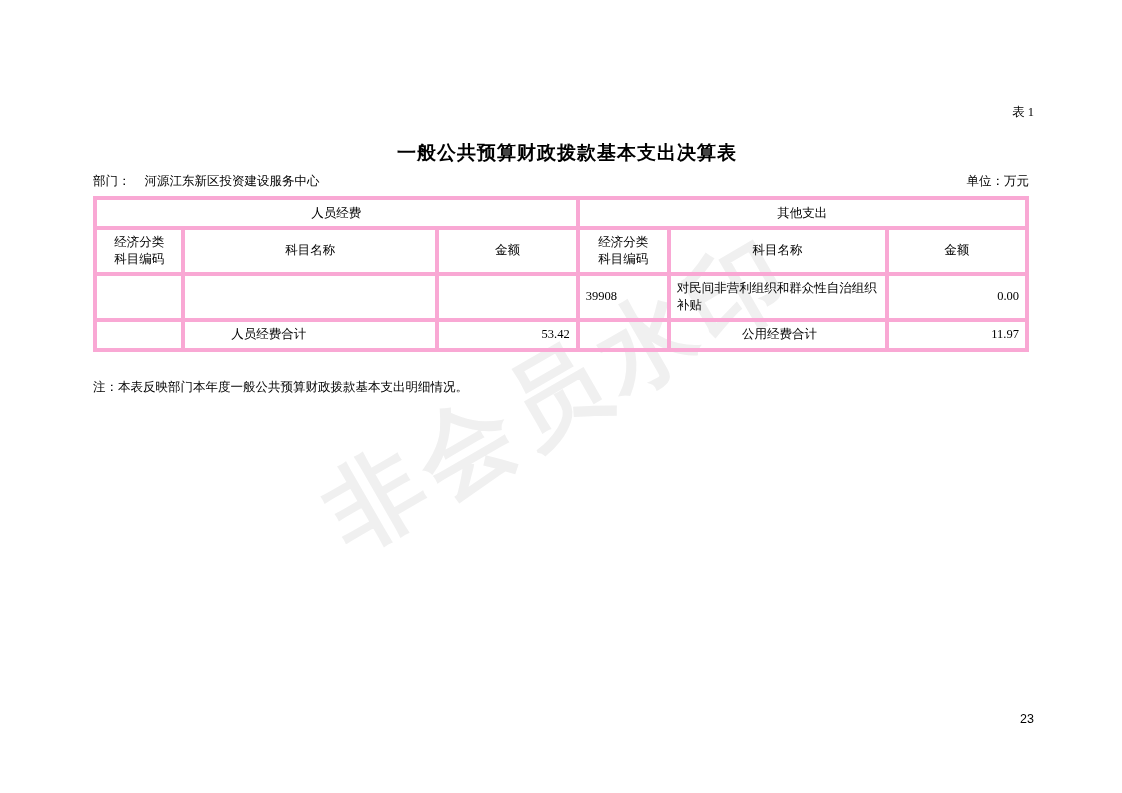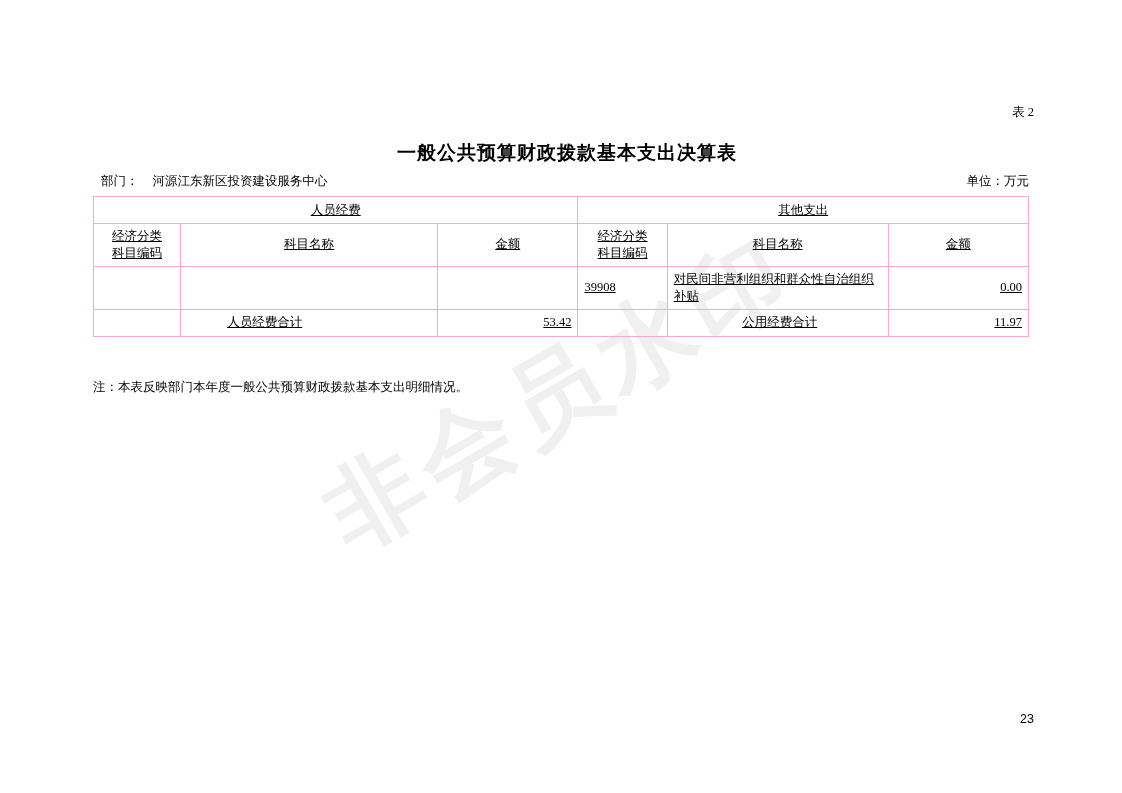--- a/index.html
+++ b/index.html
@@ -58,42 +58,40 @@
   }
   .meta-row {
     position: absolute;
     left: 93px;
     top: 173px;
     width: 936px;
     font-size: 12.5px;
   }
   .meta-left {
     float: left;
-    margin-left: 8px;
   }
   .meta-left .dept-name {
     margin-left: 14px;
   }
   .meta-right {
     float: right;
   }
   table.main {
     position: absolute;
     left: 93px;
     top: 196px;
     width: 936px;
     border-collapse: collapse;
     font-size: 12.5px;
   }
   table.main td {
-    border: 1px solid #f9a8d4;
+    border: 4px solid #f9a8d4;
     padding: 4px 6px;
     vertical-align: middle;
     height: 18px;
-    text-decoration: underline;
   }
   .grp-head {
     text-align: center;
     height: 24px;
   }
   .col-head {
     text-align: center;
     line-height: 1.35;
     height: 34px;
   }
@@ -142,21 +140,21 @@
 </style>
 </head>
 <body>
 
 <div class="page">
 
   <div class="watermark">非会员水印</div>
 
   <div class="content">
 
-    <div class="table-label">表 2</div>
+    <div class="table-label">表 1</div>
 
     <div class="doc-title">一般公共预算财政拨款基本支出决算表</div>
 
     <div class="meta-row">
       <div class="meta-left">
         <span>部门：</span><span class="dept-name">河源江东新区投资建设服务中心</span>
       </div>
       <div class="meta-right">单位：万元</div>
     </div>
 

